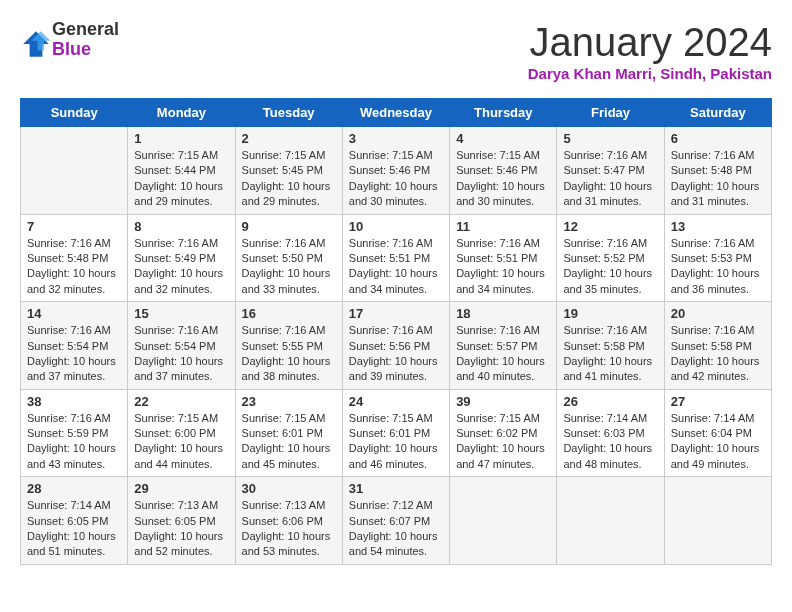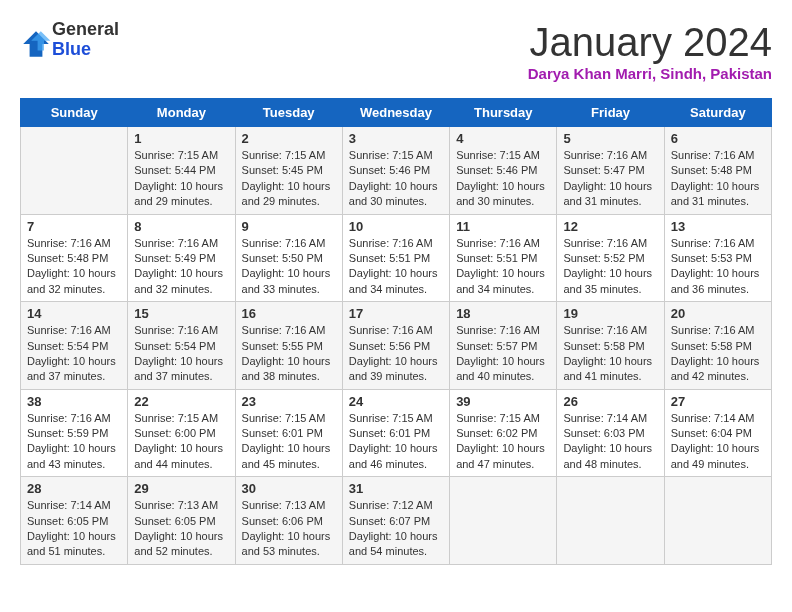--- a/index.html
+++ b/index.html
@@ -19,21 +19,21 @@
     .logo {
       display: flex;
       align-items: flex-end;
     }
     .logo-text {
       font-size: 18px;
       font-weight: bold;
       line-height: 1.1;
     }
     .logo-general { color: #333; }
-    .logo-blue { color: #1d4ed8; }
+    .logo-blue { color: #a21caf; }
     .logo-icon {
       width: 32px;
       height: 32px;
     }
     .title-block {
       text-align: right;
     }
     .month-title {
       font-size: 40px;
       color: #333;

